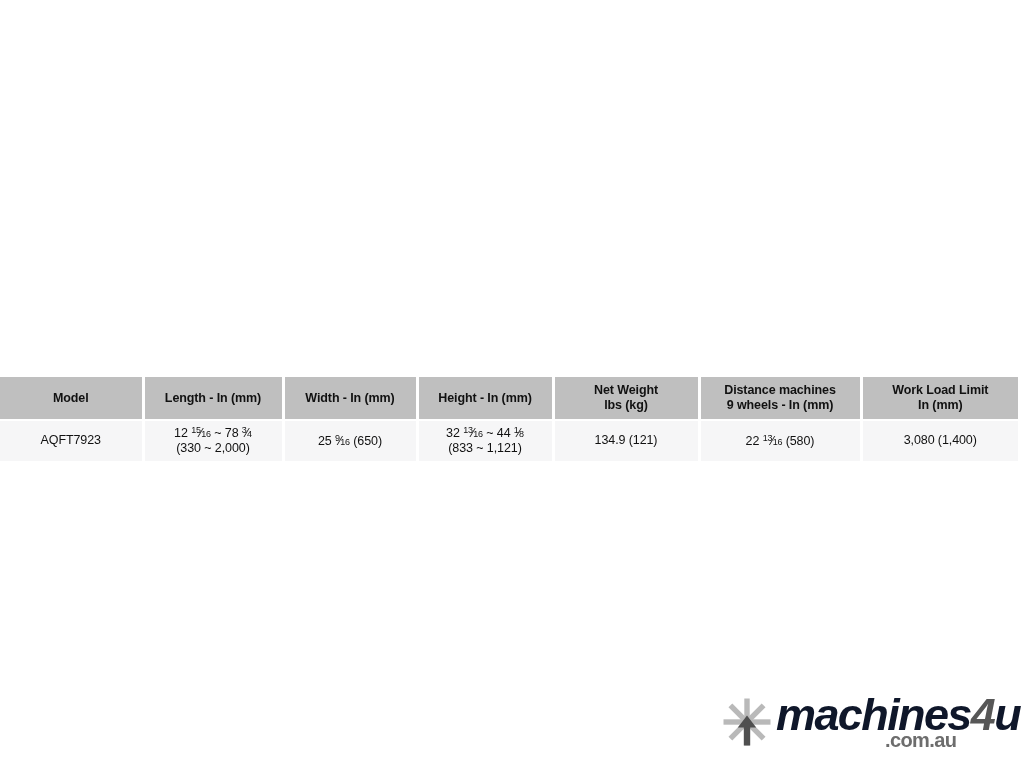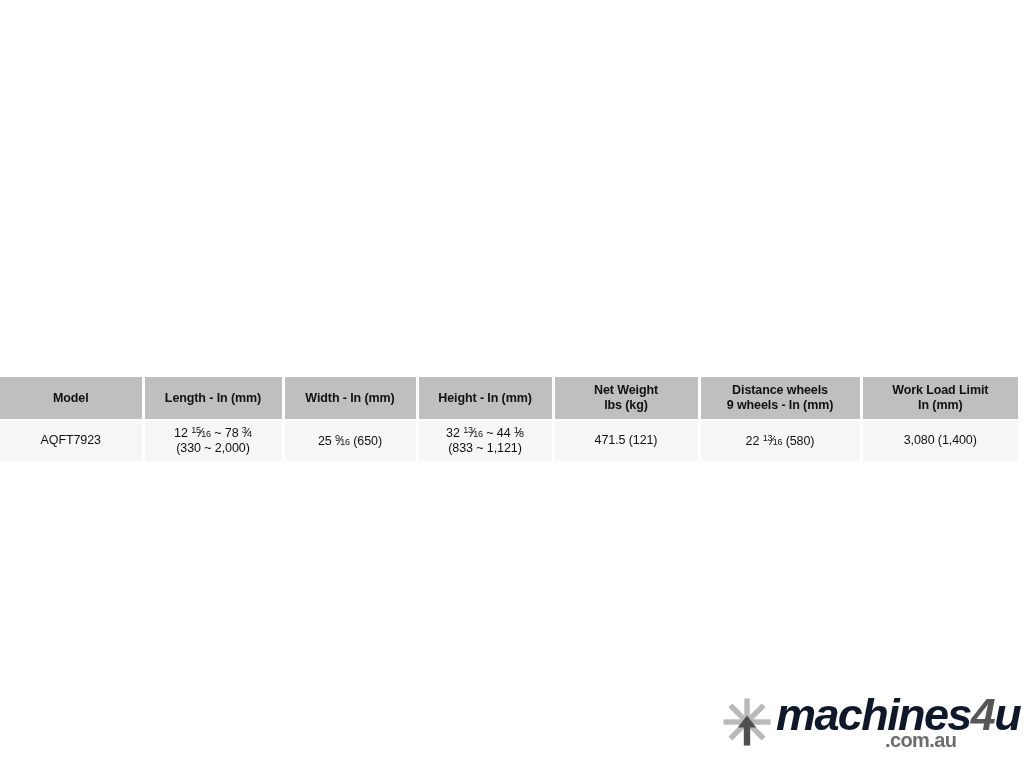--- a/index.html
+++ b/index.html
@@ -159,21 +159,21 @@
           <span class="hdr-line">Width - In (mm)</span>
         </th>
         <th>
           <span class="hdr-line">Height - In (mm)</span>
         </th>
         <th>
           <span class="hdr-line">Net Weight</span>
           <span class="hdr-line">lbs (kg)</span>
         </th>
         <th>
-          <span class="hdr-line">Distance wheels</span>
+          <span class="hdr-line">Distance machines</span>
           <span class="hdr-line">9 wheels - In (mm)</span>
         </th>
         <th>
           <span class="hdr-line">Work Load Limit</span>
           <span class="hdr-line">In (mm)</span>
         </th>
       </tr>
   </thead>
   <tbody>
       <tr>
@@ -185,21 +185,21 @@
           <span class="cell-line">(330 ~ 2,000)</span>
         </td>
         <td>
           <span class="cell-line">25 <span class="frac"><span class="num">9</span><span class="sl">⁄</span><span class="den">16</span></span> (650)</span>
         </td>
         <td>
           <span class="cell-line">32 <span class="frac"><span class="num">13</span><span class="sl">⁄</span><span class="den">16</span></span> ~ 44 <span class="frac"><span class="num">1</span><span class="sl">⁄</span><span class="den">8</span></span></span>
           <span class="cell-line">(833 ~ 1,121)</span>
         </td>
         <td>
-          <span class="cell-line">471.5 (121)</span>
+          <span class="cell-line">134.9 (121)</span>
         </td>
         <td>
           <span class="cell-line">22 <span class="frac"><span class="num">13</span><span class="sl">⁄</span><span class="den">16</span></span> (580)</span>
         </td>
         <td>
           <span class="cell-line">3,080 (1,400)</span>
         </td>
       </tr>
     </tbody>
 </table>

